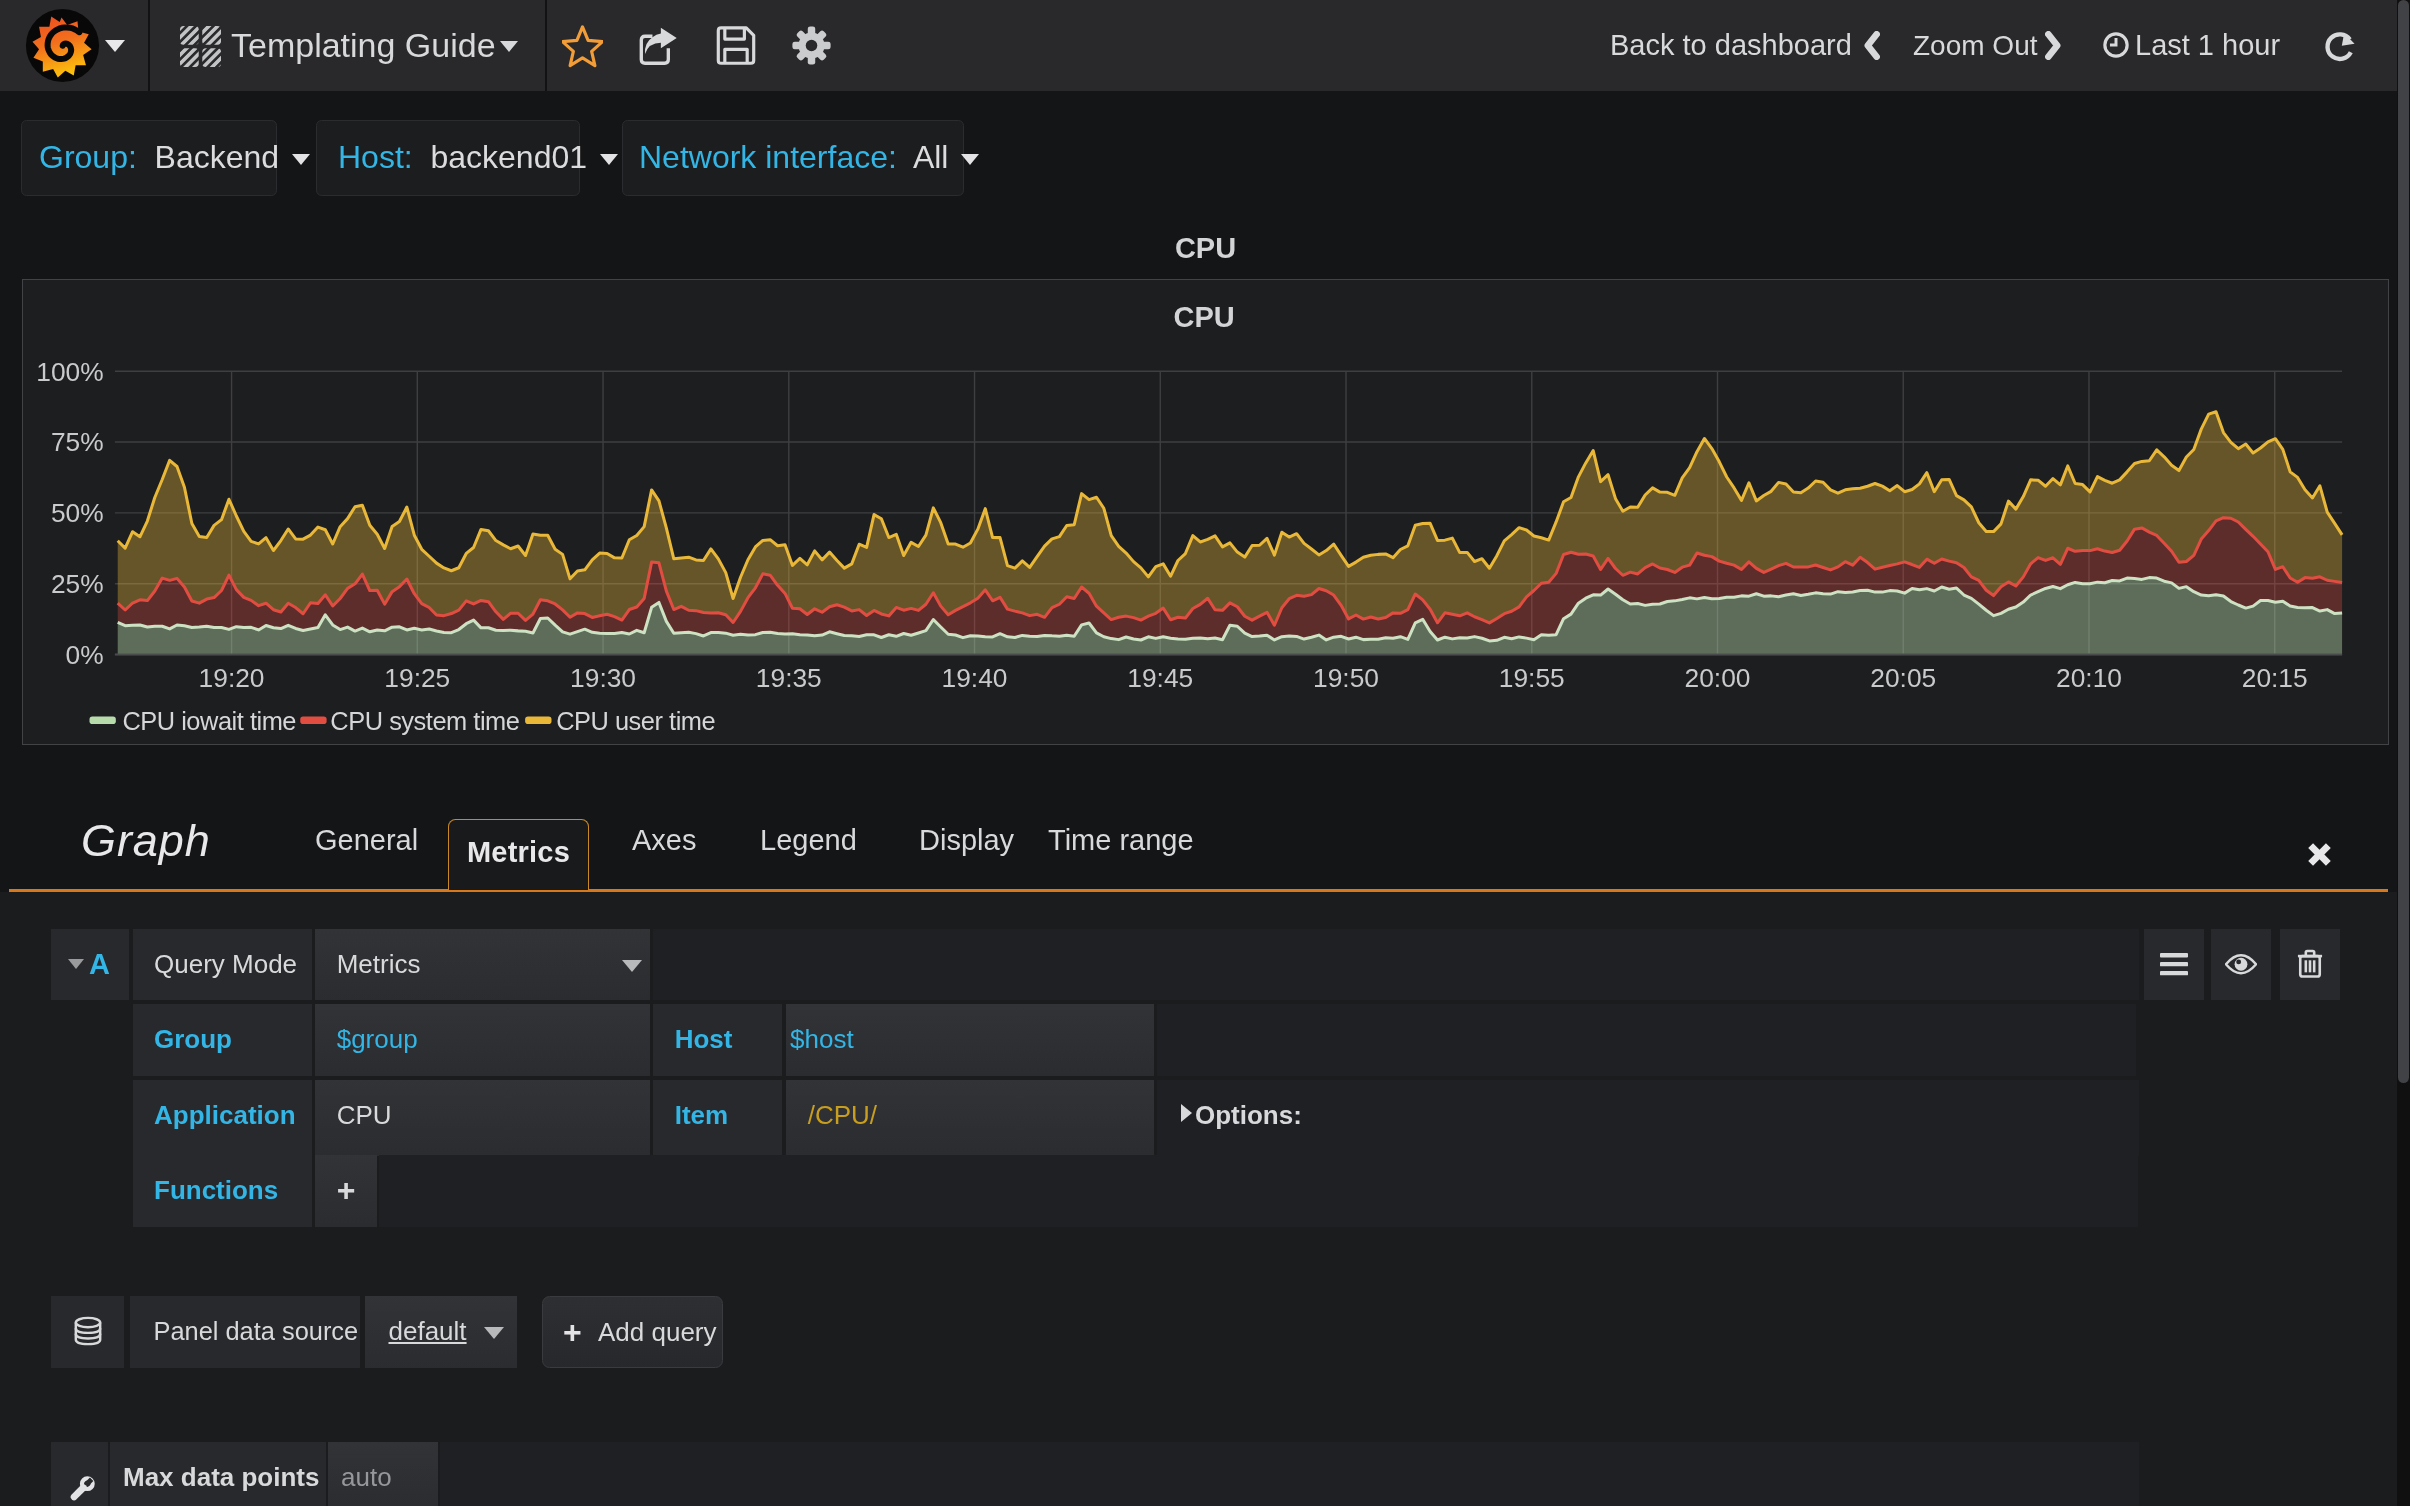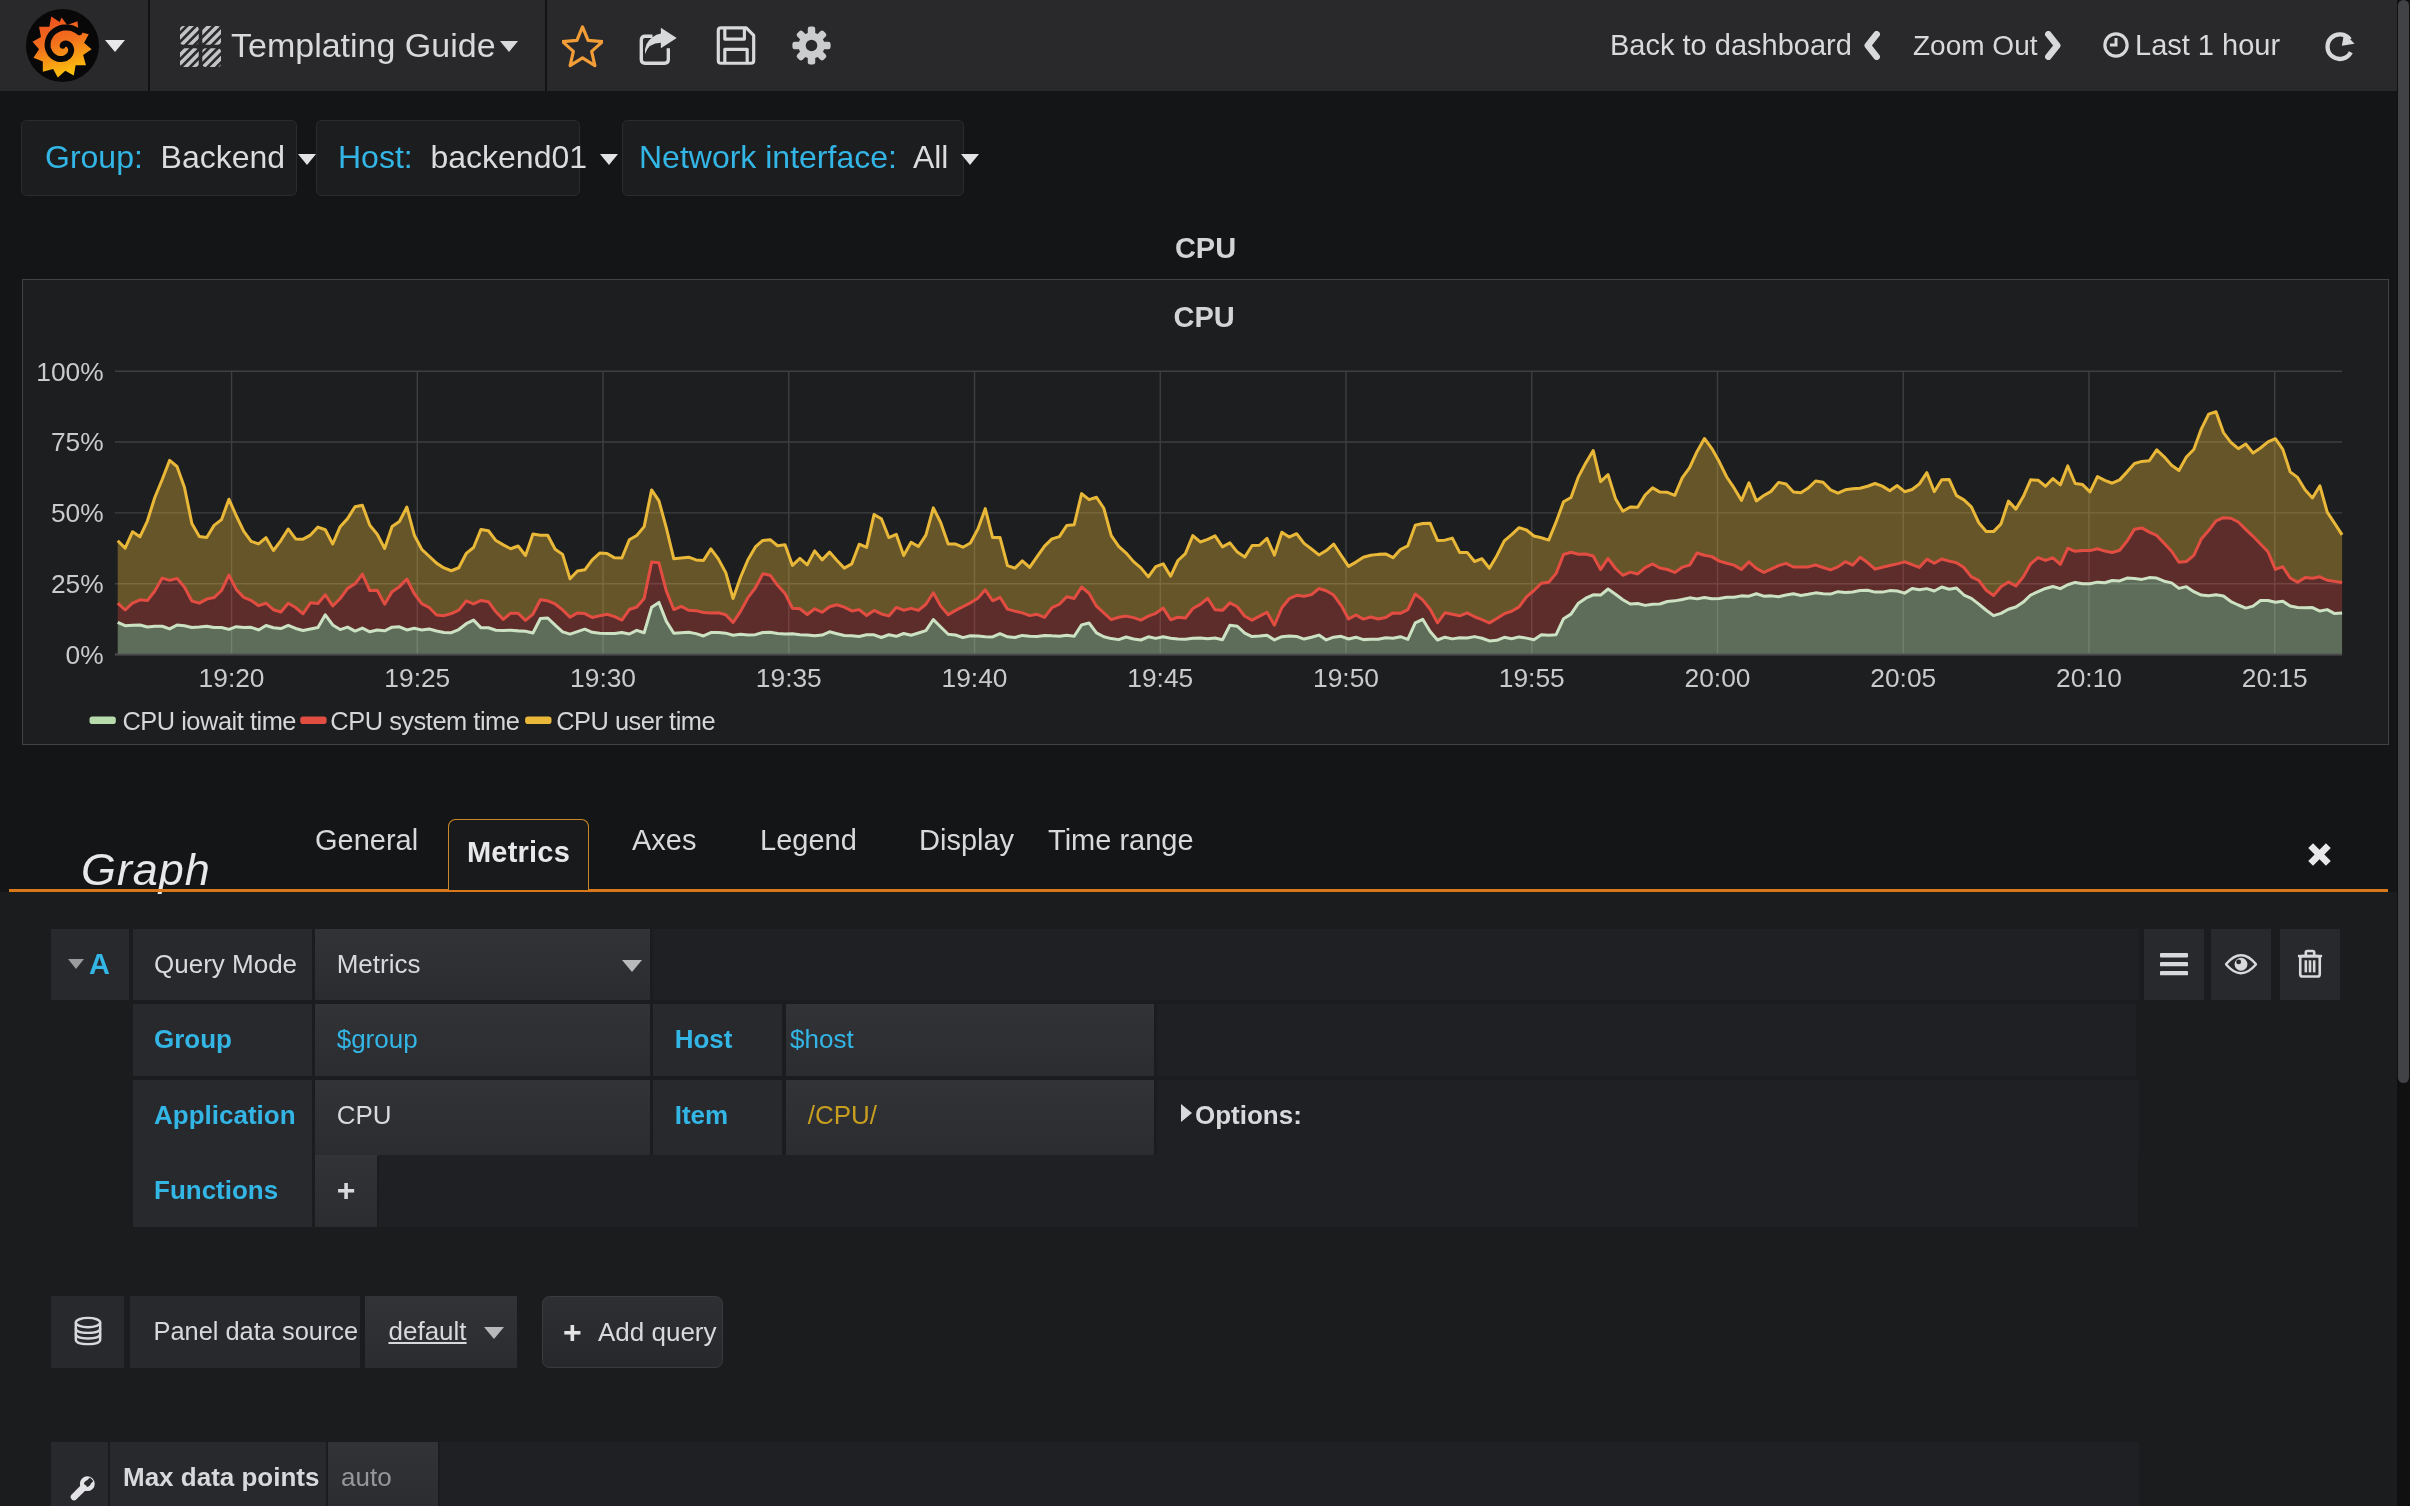--- a/index.html
+++ b/index.html
@@ -18,21 +18,21 @@
     border-right:9.4px solid transparent; border-top:11.3px solid #e3e3e5; vertical-align:middle; margin-left:13px; }
   
   #paneltitle1 { position:absolute; left:0; top:232px; width:2411px; text-align:center;
     color:#d3d4d5; font-size:29px; font-weight:bold; }
   #panel { position:absolute; left:21.7px; top:279px; width:2367px; height:466px;
     background:#1d1e20; border:1.9px solid #424346; }
   #paneltitle2 { position:absolute; left:0; top:21px; width:2363px; text-align:center;
     color:#d3d4d5; font-size:29px; font-weight:bold; }
   
   #graphhdr { position:absolute; left:81px; top:815px; color:#e8e8ea; font-size:45px;
-    font-style:italic; font-weight:400; letter-spacing:0.9px;margin-top:29px; }
+    font-style:italic; font-weight:400; letter-spacing:0.9px; }
   .tab { position:absolute; top:824px; color:#d8d9da; font-size:29px; }
   #activetab { position:absolute; left:448px; top:819px; width:141px; height:71px;
     border:1.9px solid #c8882a; border-bottom:none; border-radius:7.5px 7.5px 0 0; background:#191a1c; z-index:3; }
   #activetab span { display:block; text-align:center; margin-top:16px; color:#e8e8ea; font-size:29px; font-weight:bold; letter-spacing:0.2px; }
   #orangeline { position:absolute; left:9.4px; top:889px; width:2379px; height:2.8px; background:#d8781a; z-index:2; }
   
   .cell { position:absolute; background:#28292c; color:#d8d9da; font-size:26px; }
   .cell.value { background:linear-gradient(#323337,#2b2c2f); }
   .cell.filler { background:#1f2023; }
   .cyan { color:#33b5e5; font-weight:bold; }
@@ -51,21 +51,21 @@
 <div id="navbar"></div>
 <div class="abs" style="left:0; top:892px; width:2411px; height:615px; background:#1b1c1d;"></div>
 <div class="nav-sep" style="left:148px"></div>
 <div class="nav-sep" style="left:545px"></div>
 <div id="logo"></div>
 <div class="navtxt" style="left:231px; font-size:34px;">Templating Guide</div>
 <div class="navtxt" style="left:1610px; font-size:29px;">Back to dashboard</div>
 <div class="navtxt" style="left:1913px; font-size:28px;">Zoom Out</div>
 <div class="navtxt" style="left:2135px; font-size:29px;">Last 1 hour</div>
 
-<div class="subbtn" style="left:21px; width:276px; padding-left:23px;"><span class="lbl">Group:</span>&nbsp; Backend<span class="caret"></span></div>
+<div class="subbtn" style="left:21px; width:256px; padding-left:17px;"><span class="lbl">Group:</span>&nbsp; Backend<span class="caret"></span></div>
 <div class="subbtn" style="left:316px; width:264px; padding-left:21px;"><span class="lbl">Host:</span>&nbsp; backend01<span class="caret"></span></div>
 <div class="subbtn" style="left:622px; width:342px; padding-left:16px;"><span class="lbl">Network interface:</span>&nbsp; All<span class="caret"></span></div>
 
 <div id="paneltitle1">CPU</div>
 <div id="panel">
   <div id="paneltitle2">CPU</div>
   <svg width="2363" height="462" viewBox="0 0 2510 491" style="position:absolute;left:0;top:0;">
 <g stroke="#3e3f41" stroke-width="1.5">
         <line x1="221.0" y1="97" x2="221.0" y2="398"></line>
         <line x1="418.4" y1="97" x2="418.4" y2="398"></line>

